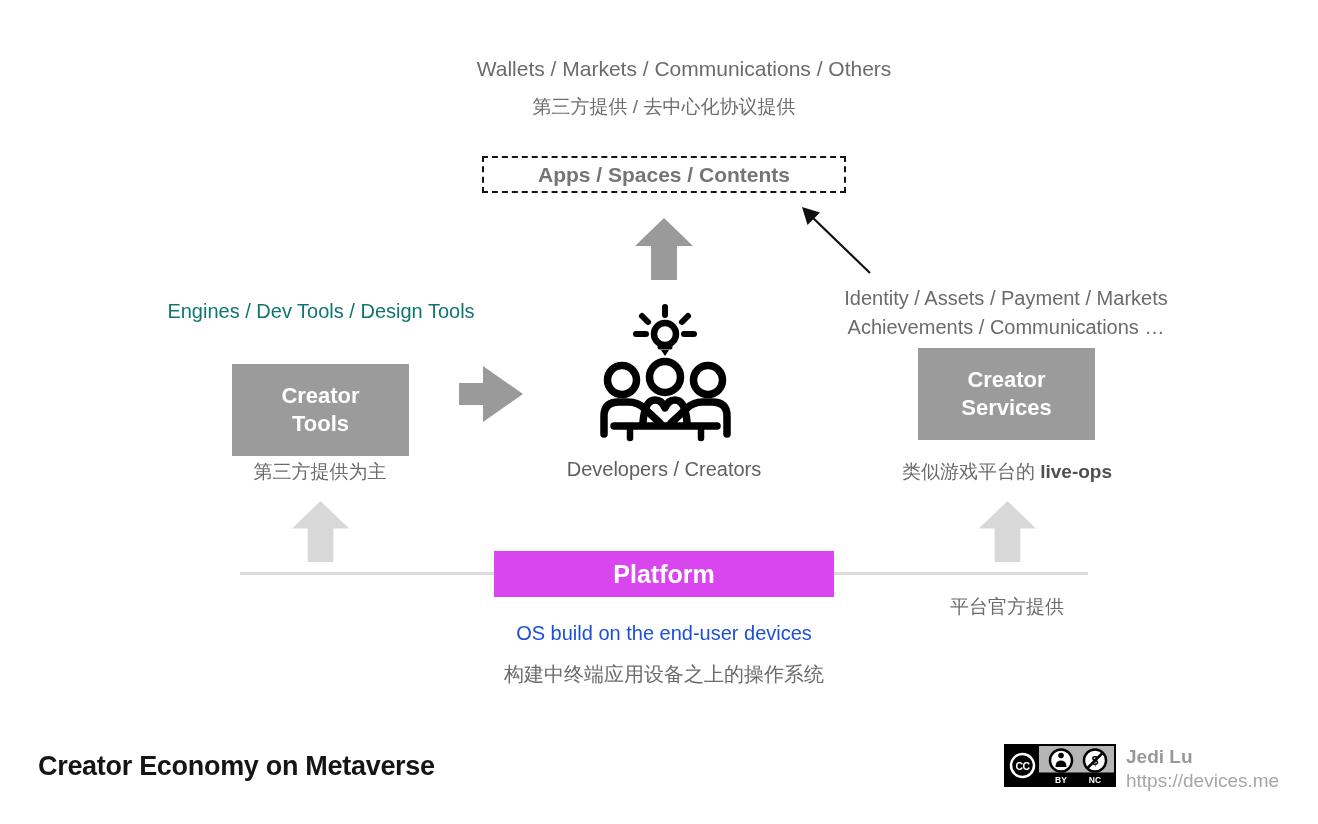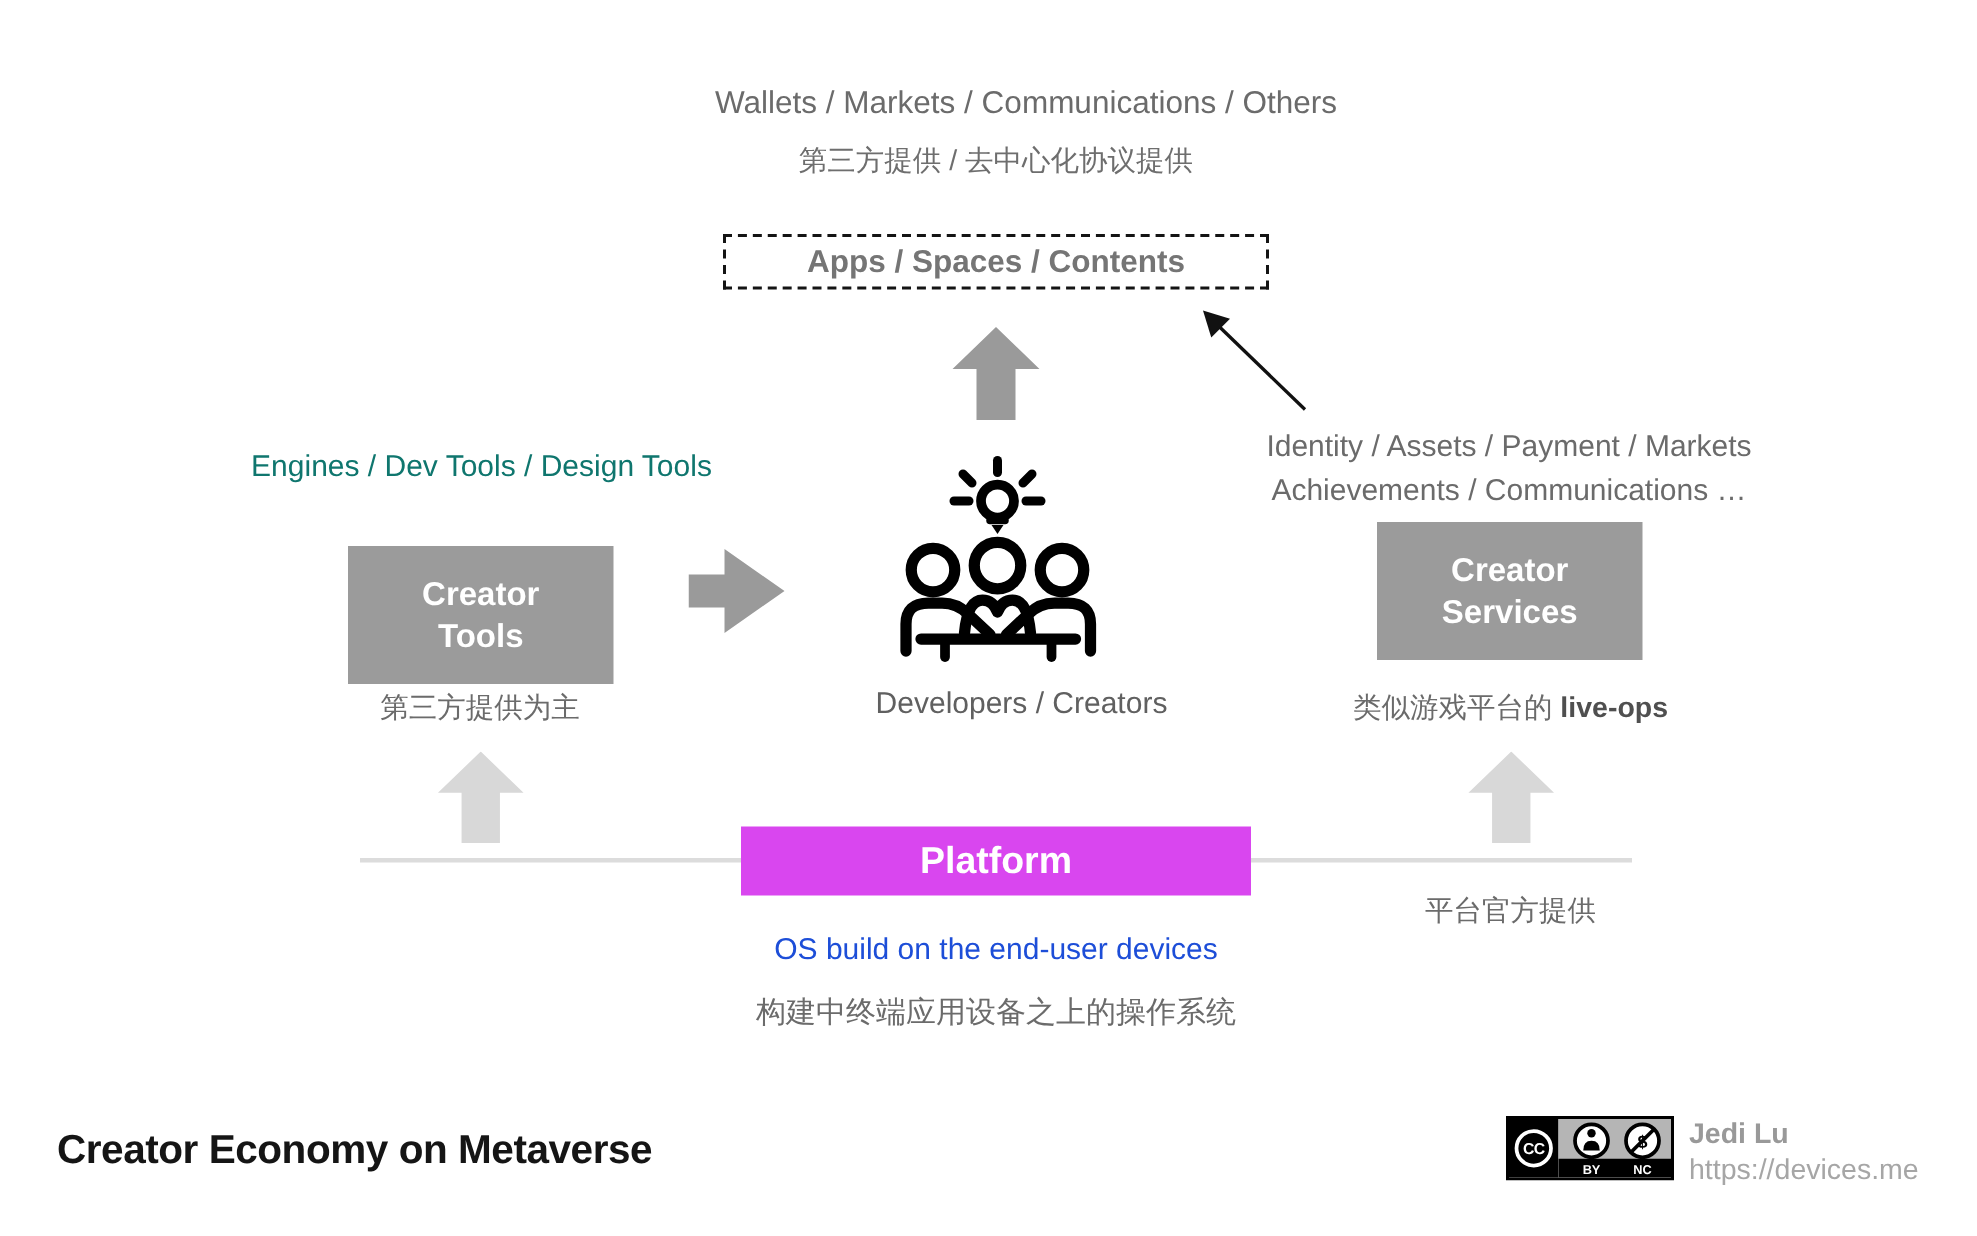--- a/index.html
+++ b/index.html
@@ -15,21 +15,21 @@
     left:482px;top:156px;width:364px;height:37px;
     border:2.5px dashed #141414;box-sizing:border-box;
     display:flex;align-items:center;justify-content:center;
     color:#757575;font-size:21px;font-weight:bold;
   }
   .gray-box{
     width:177px;height:92px;background:#9b9b9b;
     display:flex;flex-direction:column;align-items:center;justify-content:center;
     color:#ffffff;font-weight:bold;font-size:22px;line-height:28px;
   }
-  .caption{color:#606060;font-size:20px;margin-left:17px;}
+  .caption{color:#606060;font-size:20px;}
   .caption-zh{color:#6b6b6b;font-size:19px;}
   .two-line{line-height:29px;}
   .baseline{left:240px;top:572px;width:848px;height:3px;background:#dcdcdc;}
   .platform-box{
     left:494px;top:551px;width:340px;height:46px;background:#d946ef;
     display:flex;align-items:center;justify-content:center;
     color:#ffffff;font-size:25px;font-weight:bold;
   }
   .footer-title{
     left:38px;top:751px;color:#151515;font-size:27px;font-weight:bold;letter-spacing:-0.3px;

